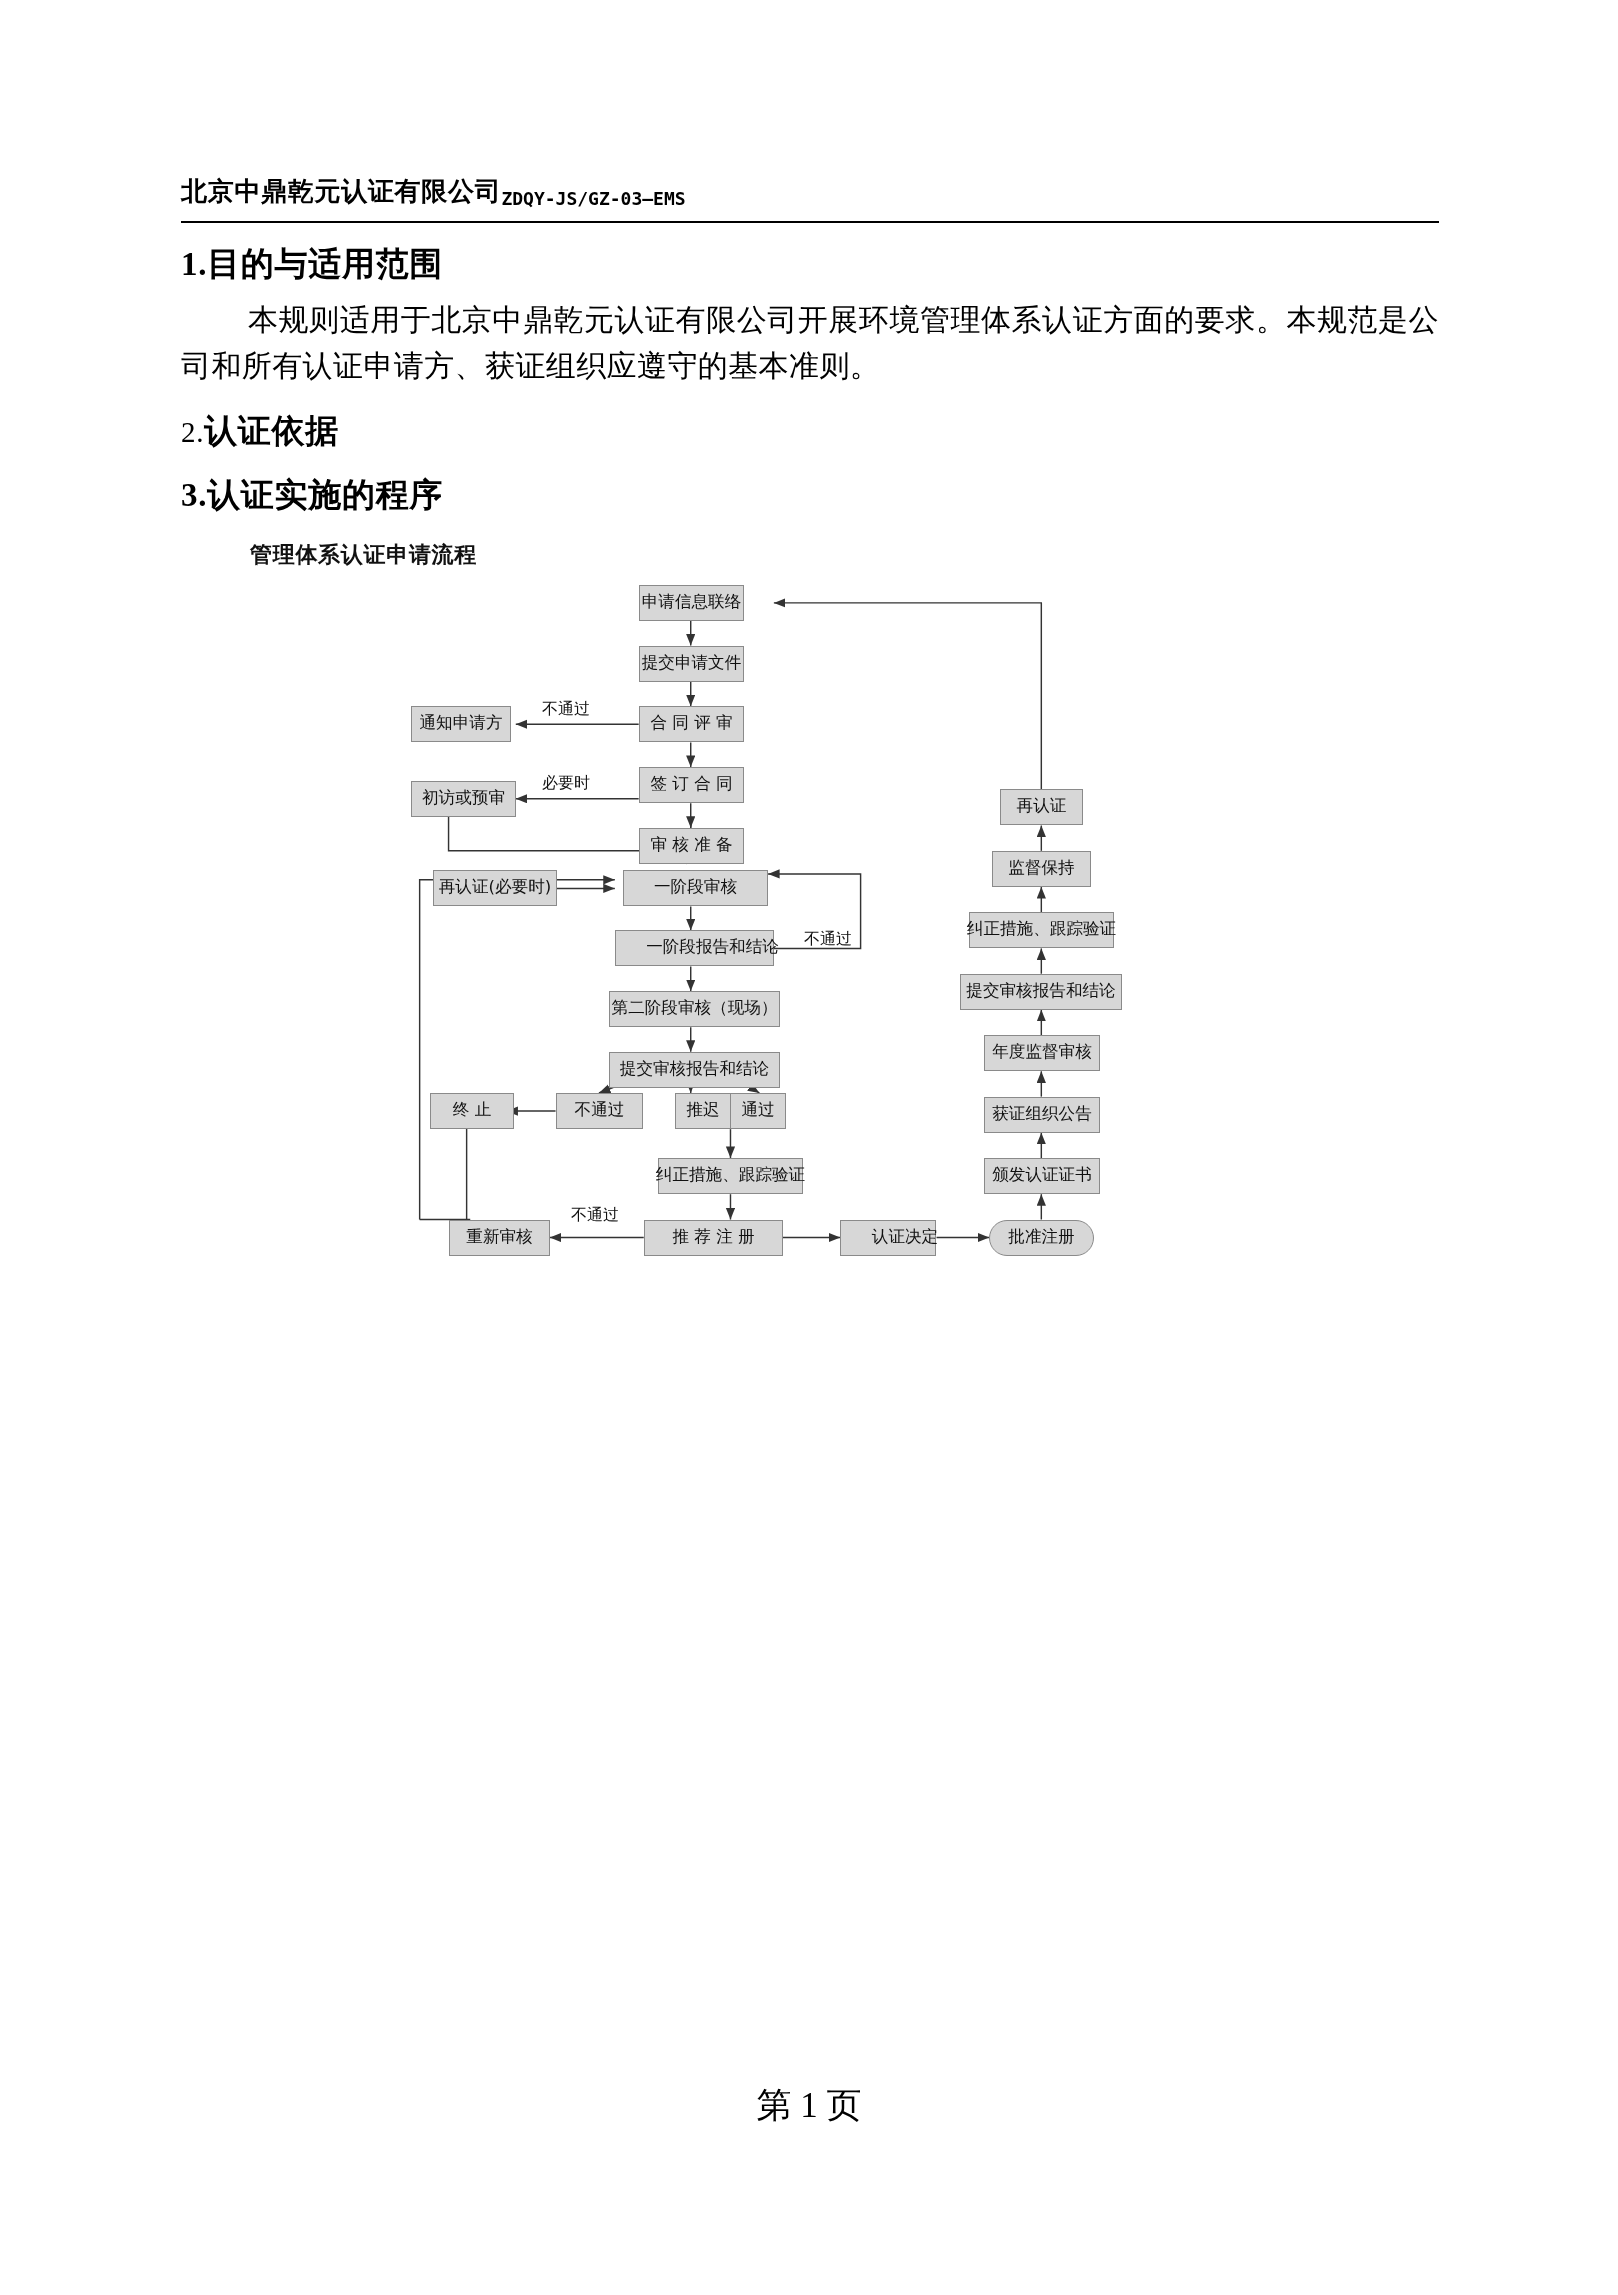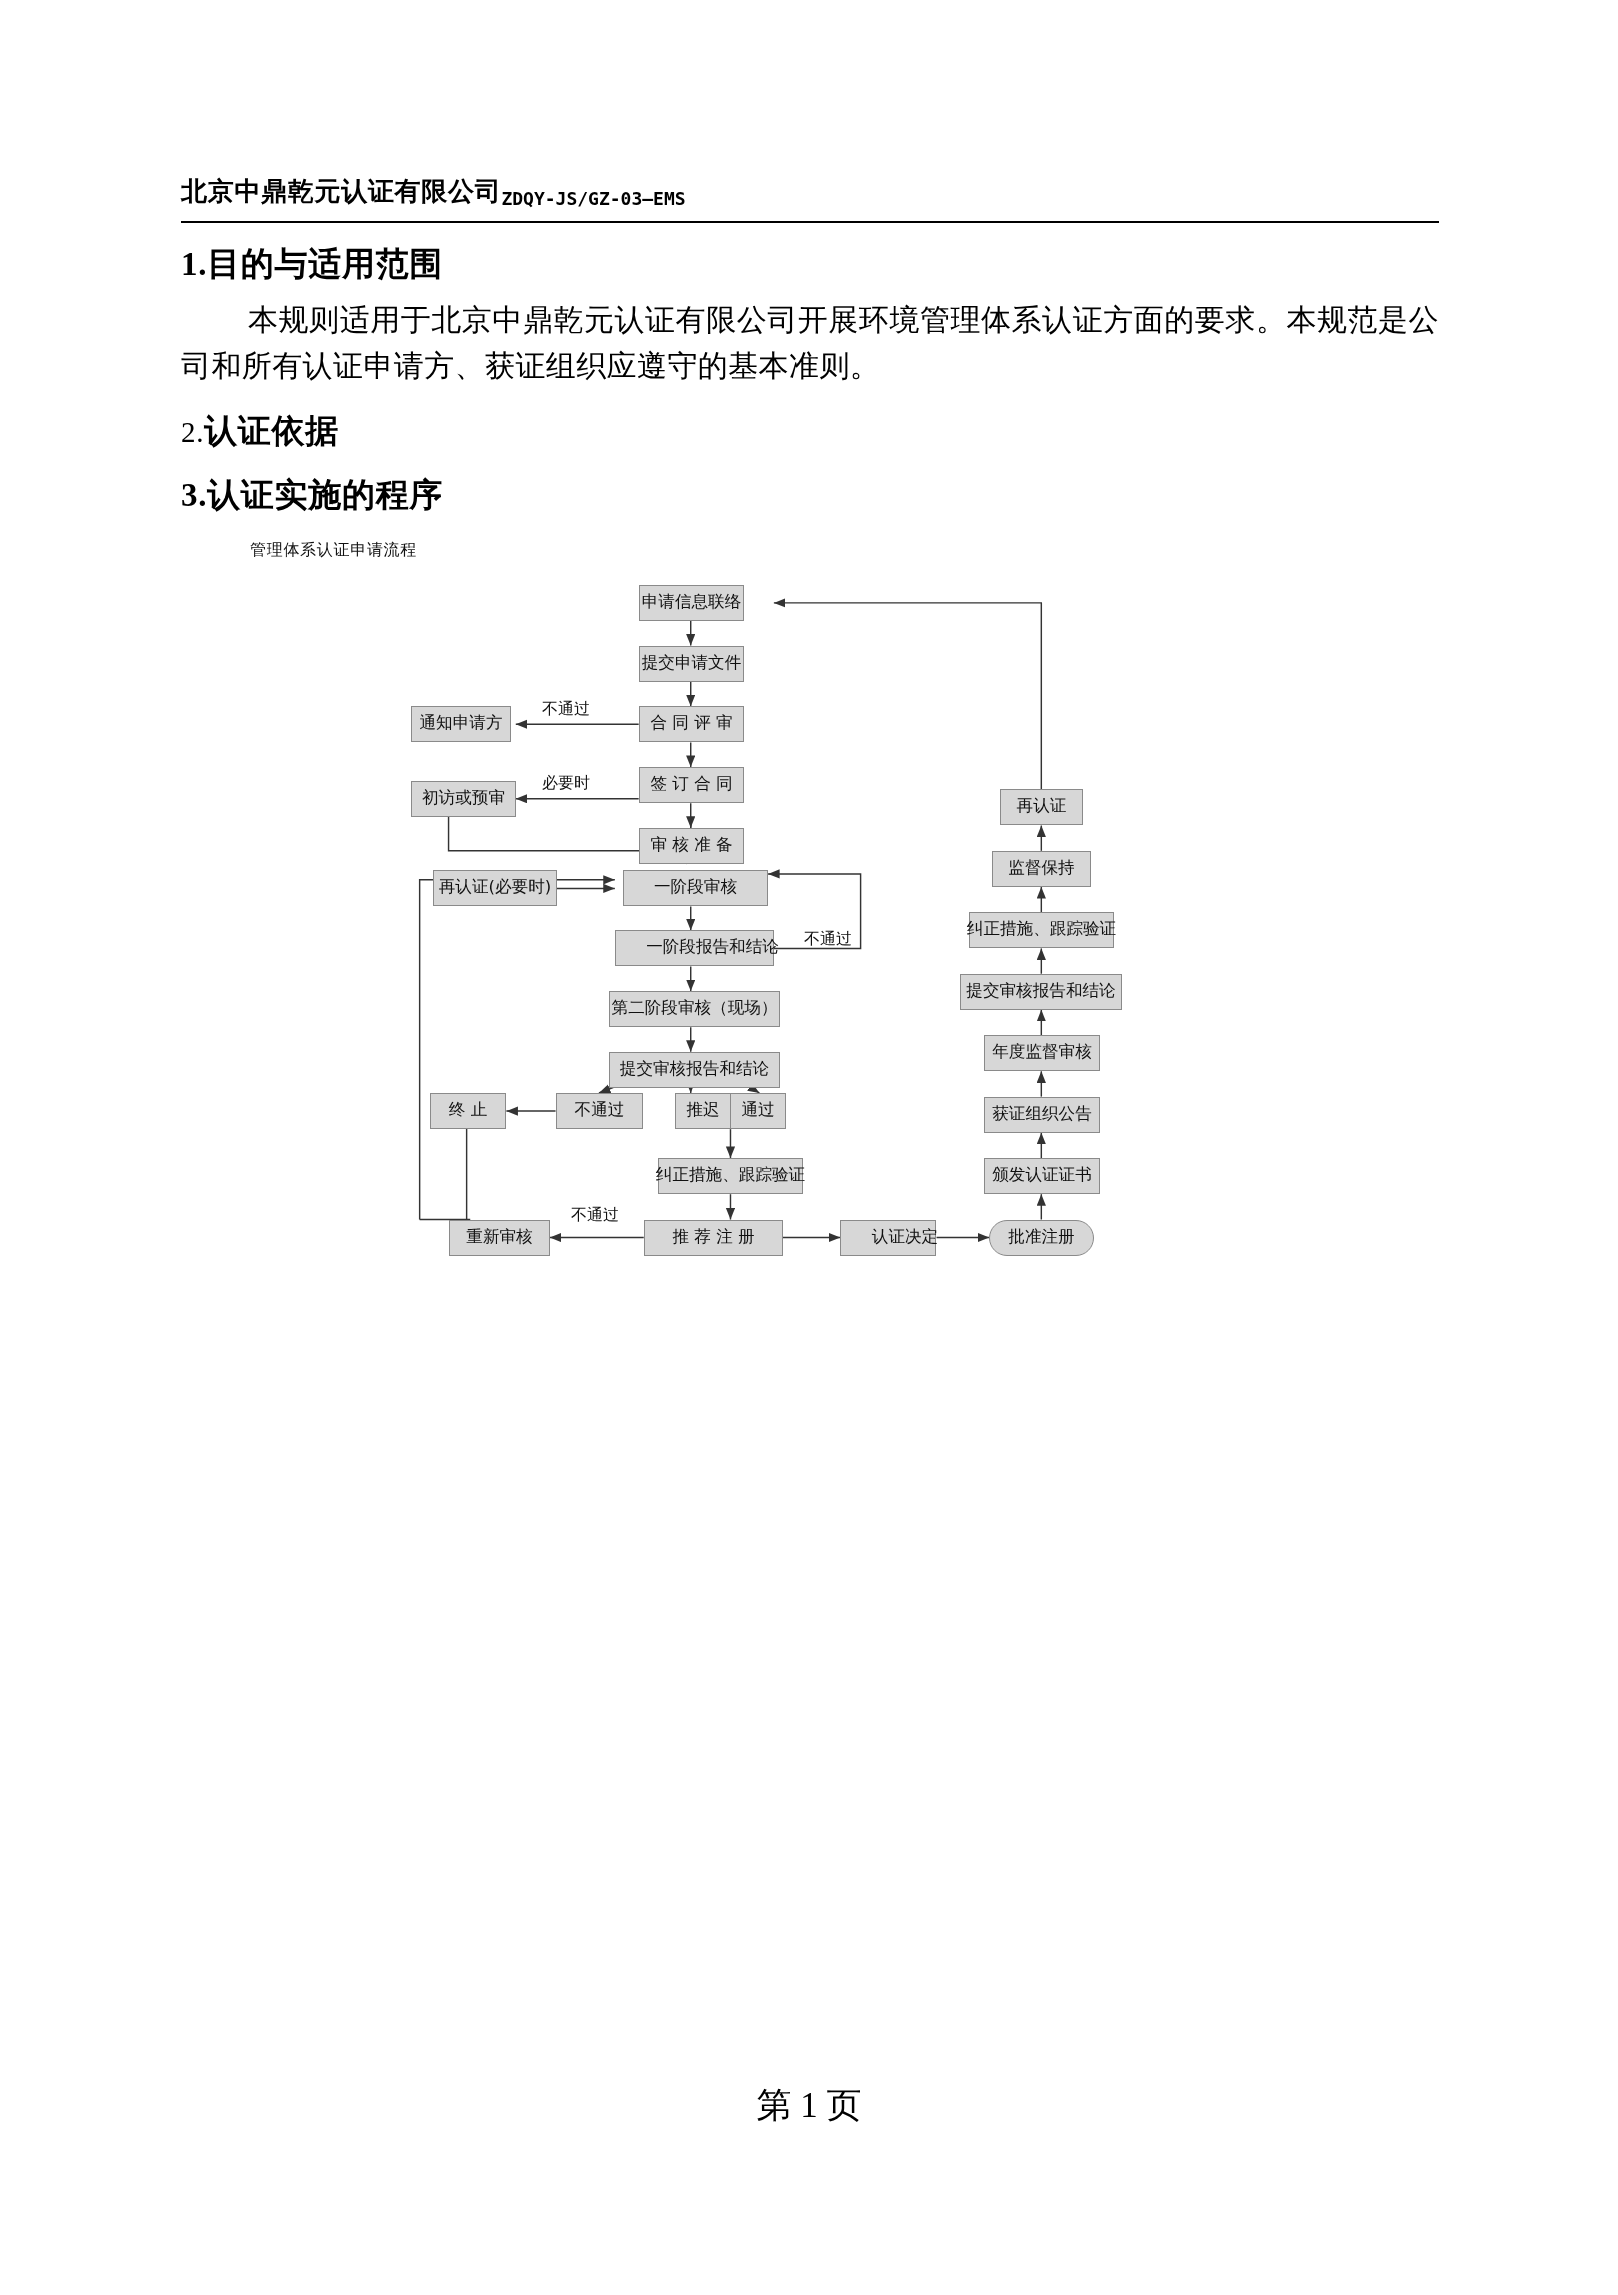--- a/index.html
+++ b/index.html
@@ -85,22 +85,22 @@
     position: relative;
     width: 1258px;
     height: 1106px;
     margin-top: 22px;
   }
   .flow-title {
     position: absolute;
     left: 69px;
     top: 0px;
     font-family: "DejaVu Sans", sans-serif;
-    font-weight: normal;
-    font-size: 16px;
+    font-weight: bold;
+    font-size: 22px;
     color: #111;
     letter-spacing: 0.7px;
   }
   .node {
     position: absolute;
     background: #d7d7d7;
     border: 0.7px solid #8a8a8a;
     box-sizing: border-box;
     font-family: "DejaVu Sans", sans-serif;
     font-size: 16.6px;
@@ -236,21 +236,21 @@
       <div class="node" style="left:458px; top:166px; width:105px; height:36px;">合 同 评 审</div>
       <div class="node" style="left:230px; top:166px; width:100px; height:36px;">通知申请方</div>
       <div class="node" style="left:458px; top:227px; width:105px; height:36px;">签 订 合 同</div>
       <div class="node" style="left:458px; top:288px; width:105px; height:36px;">审 核 准 备</div>
       <div class="node" style="left:230px; top:241px; width:105px; height:36px;">初访或预审</div>
       <div class="node" style="left:252px; top:330px; width:124px; height:36px;">再认证(必要时)</div>
       <div class="node" style="left:442px; top:330px; width:145px; height:36px;">一阶段审核</div>
       <div class="node" style="left:434px; top:390px; width:159px; height:36px;padding-left:36px;">一阶段报告和结论</div>
       <div class="node" style="left:428px; top:451px; width:171px; height:36px;">第二阶段审核（现场）</div>
       <div class="node" style="left:428px; top:512px; width:171px; height:36px;">提交审核报告和结论</div>
-      <div class="node" style="left:249px; top:553px; width:76px; height:36px;">终 止</div>
+      <div class="node" style="left:249px; top:553px; width:84px; height:36px;">终 止</div>
       <div class="node" style="left:375px; top:553px; width:87px; height:36px;">不通过</div>
       <div class="node" style="left:494px; top:553px; width:56px; height:36px;">推迟</div>
       <div class="node" style="left:549px; top:553px; width:56px; height:36px;">通过</div>
       <div class="node" style="left:477px; top:618px; width:145px; height:36px;">纠正措施、跟踪验证</div>
       <div class="node" style="left:268px; top:680px; width:101px; height:36px;">重新审核</div>
       <div class="node" style="left:463px; top:680px; width:139px; height:36px;">推 荐 注 册</div>
       <div class="node" style="left:659px; top:680px; width:96px; height:36px;padding-left:34px;">认证决定</div>
       <div class="node" style="left:808px; top:680px; width:105px; height:36px;border-radius:18px;">批准注册</div>
       <div class="node" style="left:803px; top:618px; width:116px; height:36px;">颁发认证证书</div>
       <div class="node" style="left:803px; top:557px; width:116px; height:36px;">获证组织公告</div>

